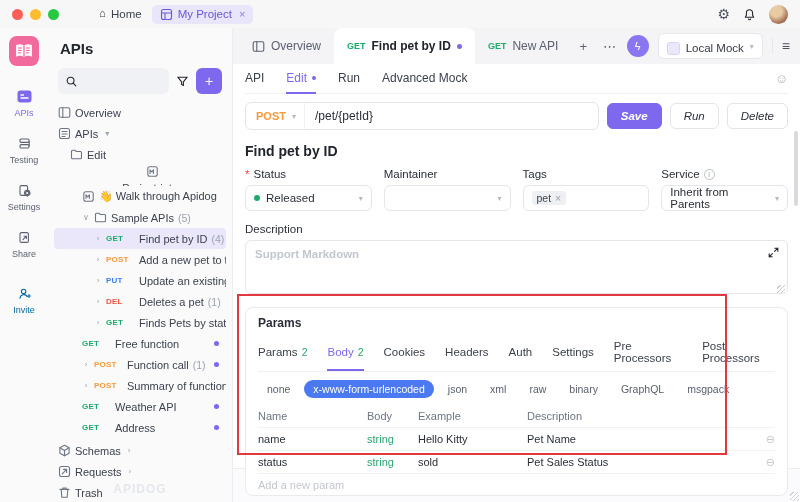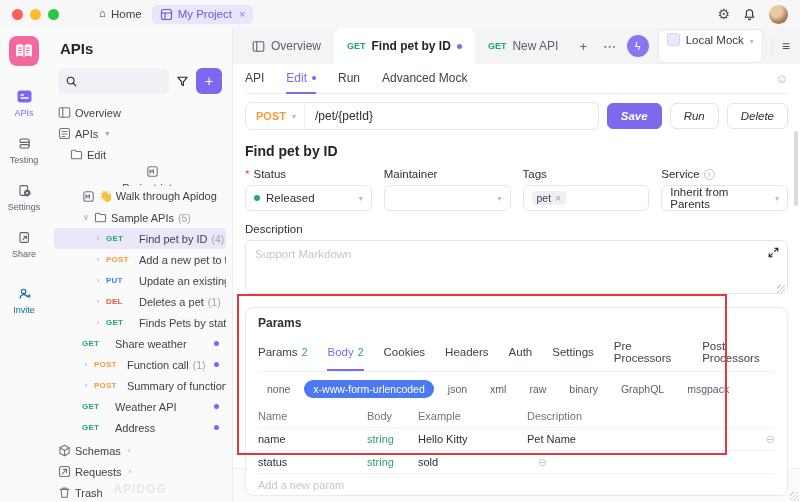--- a/index.html
+++ b/index.html
@@ -59,21 +59,21 @@
   
   .main { flex:1; display:flex; flex-direction:column; min-width:0; background:#f4f4f6; position:relative; }
   .tabbar { height:36px; flex:0 0 36px; display:flex; align-items:stretch; padding-left:6px; }
   .tab { display:flex; align-items:center; gap:6px; padding:0 13px; color:#596070; font-size:12px; }
   .tab .tmeth { font-size:9px; font-weight:700; }
   .tab.active { background:#fff; border-radius:8px 8px 0 0; color:#20242c; font-weight:600; }
   .tabdot { width:5px; height:5px; border-radius:50%; background:var(--accent,#7e68ee); }
   .tab-tool { display:flex; align-items:center; color:#596070; font-size:13px; padding:0 8px; }
   .tab-right { margin-left:auto; display:flex; align-items:center; gap:9px; padding-right:10px; }
   .mock-circle { width:22px; height:22px; border-radius:50%; background:#8a76f0; color:#fff; display:flex; align-items:center; justify-content:center; font-size:11px; }
-  .mockbox { height:26px; background:#fff; border:1px solid #e6e8ec; border-radius:6px; display:flex; align-items:flex-end; gap:6px; padding:16px 8px; font-size:11.5px; color:#343a46; }
+  .mockbox { height:26px; background:#fff; border:1px solid #e6e8ec; border-radius:6px; display:flex; align-items:flex-start; gap:6px; padding:8px 8px; font-size:11.5px; color:#343a46; }
   .envbadge { width:13px; height:13px; border-radius:3px; background:#ece8fb; border:1px solid #d9d2f5; }
   .chev { color:#b4bac4; font-size:8px; }
   .vsep { width:1px; height:16px; background:#e5e7eb; }
   .hamb { font-size:14px; color:#4b5260; }
 
   .content { flex:1; background:#fff; padding:0 12px; position:relative; min-height:0; }
 
   .snav { height:30px; display:flex; align-items:center; gap:22px; border-bottom:1px solid #eef0f3; }
   .snav-item { height:30px; display:flex; align-items:center; gap:5px; font-size:12px; color:#3b424e; border-bottom:2px solid transparent; }
   .snav-item.active { color:var(--accent,#7e68ee); border-color:var(--accent,#7e68ee); font-weight:500; }
@@ -96,21 +96,21 @@
   .info { width:11px; height:11px; border:1px solid #bcc2cb; border-radius:50%; color:#9aa3ad; font-size:7.5px; display:inline-flex; align-items:center; justify-content:center; }
   .info::after { content:'i'; }
   .field { height:26px; border:1px solid #e4e6ea; border-radius:6px; display:flex; align-items:center; gap:6px; padding:0 8px; font-size:11.5px; color:#2a2f3a; background:#fff; }
   .fdot { width:6px; height:6px; border-radius:50%; background:var(--get,#1cab6b); }
   .fval { flex:1; }
   .chip { background:#eef0f3; border-radius:3px; padding:1px 5px; font-size:10.5px; color:#3b424e; display:inline-flex; gap:4px; align-items:center; }
   .chip .cx { color:#9aa3ad; }
 
   .desc-label { font-size:11.5px; color:#2a2f3a; margin:12px 0 5px; }
   .ta-wrap { position:relative; }
-  textarea.desc { width:100%; height:54px; border:1px solid #e4e6ea; border-radius:6px; resize:none; font-family:inherit; font-size:11.5px; padding:7px 9px; color:#2a2f3a; outline:none; }
+  textarea.desc { width:100%; height:54px; border:1px solid #e4e6ea; border-radius:6px; resize:none; font-family:inherit; font-size:11.5px; padding:7px 9px; color:#2a2f3a; outline:none;font-weight:bold; }
   textarea.desc::placeholder { color:#c2c7cf; }
   .ta-expand { position:absolute; top:6px; right:8px; }
   .ta-grip { position:absolute; bottom:4px; right:3px; width:8px; height:8px;
     background:repeating-linear-gradient(135deg,transparent 0 2px,#c6cad1 2px 3px); }
 
   .card { margin-top:10px; border:1px solid #e8eaee; border-radius:8px; padding:8px 12px 0; background:#fff; }
   .card-title { font-size:12px; font-weight:700; color:#2a2f3a; }
   .ptabs { display:flex; gap:20px; border-bottom:1px solid #eef0f2; margin-top:4px; }
   .ptab { font-size:11.5px; color:#3b424e; display:flex; gap:4px; align-items:center; padding:6px 0 5px; border-bottom:2px solid transparent; }
   .ptab.active { color:var(--accent,#7e68ee); border-color:var(--accent,#7e68ee); font-weight:500; }
@@ -345,21 +345,21 @@
             <span class="tlabel">Deletes a pet</span>
             <span class="tcount">(1)</span>
           </div>
           <div class="trow" style="padding-left: 40px;">
             <span class="exp">›</span>
             <span class="m m-GET">GET</span>
             <span class="tlabel">Finds Pets by status</span>
           </div>
           <div class="trow" style="padding-left: 28px;">
             <span class="m m-GET">GET</span>
-            <span class="tlabel">Share weather</span>
+            <span class="tlabel">Free function</span>
             <span class="tdot"></span>
           </div>
           <div class="trow" style="padding-left: 28px;">
             <span class="exp">›</span>
             <span class="m m-POST">POST</span>
             <span class="tlabel">Function call</span>
             <span class="tcount">(1)</span>
             <span class="tdot"></span>
           </div>
           <div class="trow" style="padding-left: 28px;">
@@ -591,20 +591,21 @@
                 <span class="c-name">name</span>
                 <span class="c-type">string</span>
                 <span class="c-ex">Hello Kitty</span>
                 <span class="c-desc">Pet Name</span>
                 <span class="c-act">⊖</span>
               </div>
               <div class="prow">
                 <span class="c-name">status</span>
                 <span class="c-type">string</span>
                 <span class="c-ex">sold</span>
+                <span class="c-desc">Pet Sales Status</span>
                 <span class="c-act">⊖</span>
               </div>
               <div class="prow addrow">
                 <span>Add a new param</span>
               </div>
             </div>
         </div>
 
         <div class="scrollthumb"></div>
       </div>

